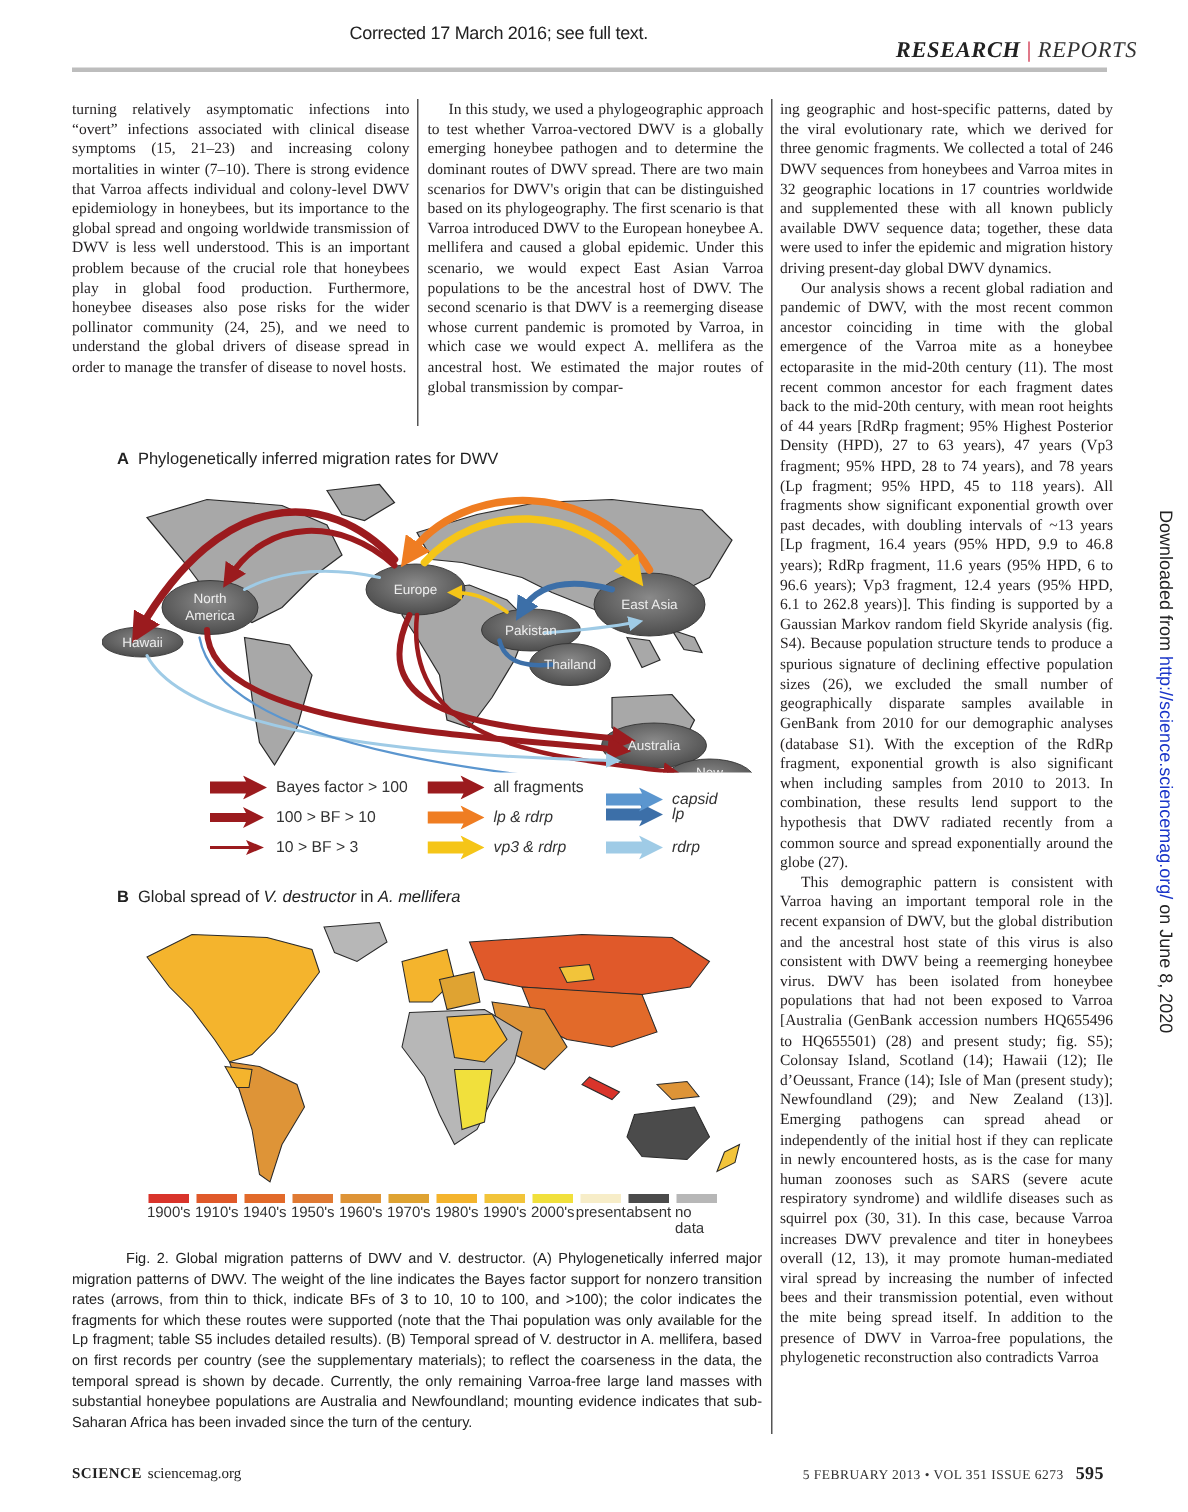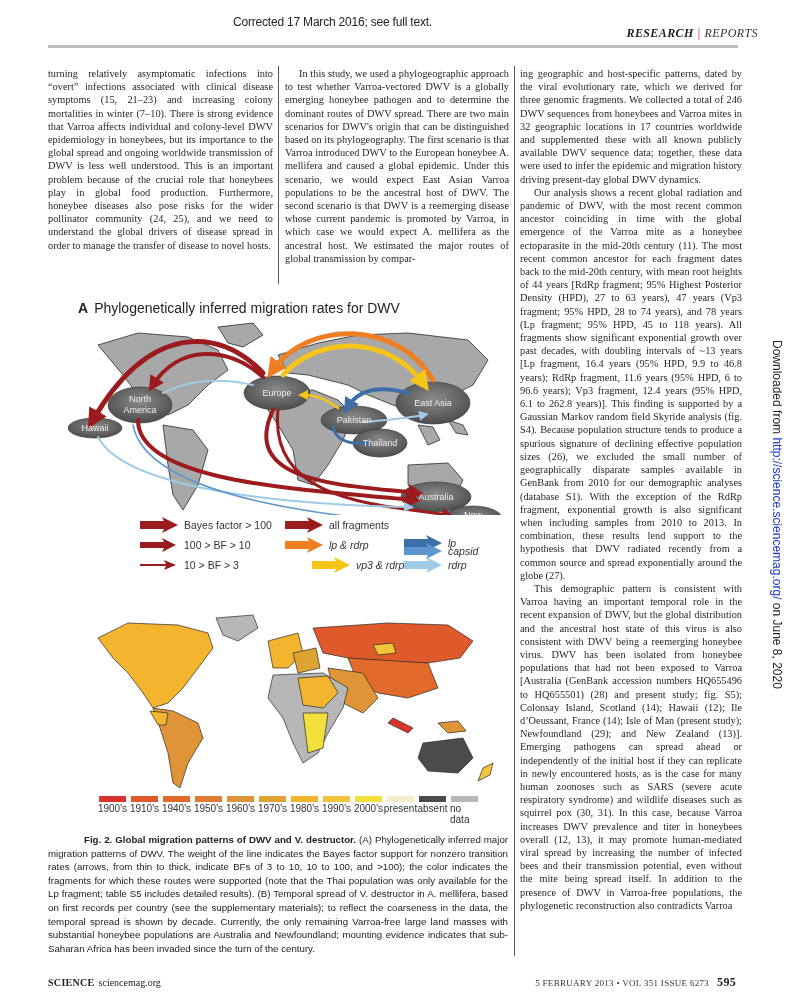--- a/index.html
+++ b/index.html
@@ -1,41 +1,41 @@
 <!DOCTYPE html>
 <html><head>
 <meta charset="utf-8">
 <style>
   * { box-sizing: border-box; margin: 0; padding: 0; }
   html, body { width: 792px; height: 1008px; background: #fff; overflow: hidden; }
   body { position: relative; font-family: "Liberation Serif", "DejaVu Serif", serif; color: #231f20; }
   .correction { position: absolute; top: 15px; left: 0; width: 665px; text-align: center; font-family: "Liberation Sans", sans-serif; font-size: 12px; color: #222; letter-spacing: -0.2px; }
-  .section-label { position: absolute; top: 26px; right: 34px; font-size: 12px; font-style: italic; letter-spacing: 0.4px; color: #333; }
+  .section-label { position: absolute; top: 26px; right: 34px; font-size: 15px; font-style: italic; letter-spacing: 0.4px; color: #333; }
   .section-label b { font-weight: bold; color: #222; }
   .section-label .sep { color: #c8102e; margin: 0 4px; font-style: normal; }
   .rule { position: absolute; top: 45px; left: 48px; width: 690px; height: 3px; background: #bdbdbd; }
   .col { position: absolute; font-size: 10.35px; line-height: 13.2px; text-align: justify; hyphens: none; }
   .col p { text-indent: 0; }
   .col p.indent { text-indent: 14px; }
   .col1 { left: 48px; top: 67px; width: 225px; }
   .col2 { left: 285px; top: 67px; width: 224px; }
   .col3 { left: 520px; top: 67px; width: 222px; }
   .vdiv { position: absolute; width: 1px; background: #555; }
   .fig { position: absolute; left: 48px; top: 295px; width: 462px; height: 530px; }
-  .panel-title { position: absolute; font-family: "Liberation Sans", sans-serif; font-size: 14px; color: #222; }
+  .panel-title { position: absolute; font-family: "Liberation Sans", sans-serif; font-size: 11px; color: #222; }
   .panel-title b { font-weight: bold; margin-right: 6px; }
   .legend-a { position: absolute; left: 92px; top: 222px; width: 360px; height: 70px; font-family: Liberation Sans, sans-serif; font-size: 10.5px; color: #333; }
   .lg-row { position: absolute; display: flex; align-items: center; }
   .lg-row span.lbl { margin-left: 6px; white-space: nowrap; }
   .lg-row span.it { font-style: italic; }
   .legend-b { position: absolute; left: 50px; top: 501px; display: flex; gap: 3px; font-family: "Liberation Sans", sans-serif; font-size: 10px; color: #333; }
   .lb-item { display: flex; flex-direction: column; align-items: center; width: 29px; }
   .lb-swatch { width: 27px; height: 6px; margin-bottom: 1px; }
   .caption { position: absolute; left: 48px; top: 833px; width: 460px; font-family: "Liberation Sans", sans-serif; font-size: 9.7px; line-height: 13.6px; color: #222; text-align: justify; }
-  .caption b { font-weight: bold; padding-left: 36px; }
+  .caption b { font-weight: normal; padding-left: 36px; }
   .footer-left { position: absolute; left: 48px; top: 977px; font-size: 10px; color: #222; }
   .footer-left b { font-weight: bold; margin-right: 4px; letter-spacing: 0.3px; }
   .footer-right { position: absolute; right: 56px; top: 975px; font-size: 9px; color: #333; letter-spacing: 0.3px; }
   .footer-right .pg { font-weight: bold; font-size: 12px; margin-left: 8px; color: #222; }
   .side-note { position: absolute; left: 764px; top: 340px; width: 360px; transform-origin: 0 0; transform: rotate(90deg) translate(0, -20px); font-family: "Liberation Sans", sans-serif; font-size: 12px; color: #222; white-space: nowrap; }
   .side-note a { color: #1a35c9; text-decoration: none; }
   i { font-style: italic; }
 </style>
 </head>
 <body>
@@ -164,47 +164,48 @@
           <path d="M0,4 H24 L22,0 L38,8 L22,16 L24,12 H0 Z" fill="#9b1b1e"></path>
         </svg>
       <span class="lbl">all fragments</span>
     </div>
     <div class="lg-row" style="left:145px; top:20px;">
       <svg width="38" height="16">
           <path d="M0,4 H24 L22,0 L38,8 L22,16 L24,12 H0 Z" fill="#ef7d22"></path>
         </svg>
       <span class="lbl it">lp &amp; rdrp</span>
     </div>
-    <div class="lg-row" style="left:145px; top:40px;margin-left:27px;">
+    <div class="lg-row" style="left:145px; top:40px;">
       <svg width="38" height="16">
           <path d="M0,4 H24 L22,0 L38,8 L22,16 L24,12 H0 Z" fill="#f5c518"></path>
         </svg>
       <span class="lbl it">vp3 &amp; rdrp</span>
     </div>
 
     <div class="lg-row" style="left:264px; top:0;margin-top:18px;">
       <svg width="38" height="16">
           <path d="M0,4 H24 L22,0 L38,8 L22,16 L24,12 H0 Z" fill="#3c6fa8"></path>
         </svg>
       <span class="lbl it">lp</span>
     </div>
-    <div class="lg-row" style="left:264px; top:26px;text-align:right;">
+    <div class="lg-row" style="left:264px; top:8px;text-align:right;">
       <svg width="38" height="16">
           <path d="M0,4 H24 L22,0 L38,8 L22,16 L24,12 H0 Z" fill="#5b96cf"></path>
         </svg>
       <span class="lbl it">capsid</span>
     </div>
     <div class="lg-row" style="left:264px; top:40px;text-align:right;">
       <svg width="38" height="16">
           <path d="M0,4 H24 L22,0 L38,8 L22,16 L24,12 H0 Z" fill="#9fcbe6"></path>
         </svg>
       <span class="lbl it">rdrp</span>
     </div>
   </div>
 
+  <div class="panel-title" style="left:30px; top:297px;"><b>B</b><span>Global spread of </span><i>V. destructor</i><span> in </span><i>A. mellifera</i></div>
 
   <svg style="position:absolute; left:40px; top:318px;" width="420" height="180" viewBox="0 0 420 180">
     <g stroke="#2a2a2a" stroke-width="0.7">
       <path d="M10,25 L40,10 L90,12 L120,20 L125,35 L110,55 L95,75 L80,90 L65,95 L55,80 L40,60 L25,45 Z" fill="#f4b42d"></path>
       <path d="M128,5 L165,2 L170,15 L150,28 L135,22 Z" fill="#b7b7b7"></path>
       <path d="M65,95 L85,98 L110,110 L115,125 L100,150 L92,175 L85,170 L80,140 L72,115 Z" fill="#de9437"></path>
       <path d="M62,98 L80,100 L78,112 L70,112 Z" fill="#f4b42d"></path>
       <path d="M180,28 L210,20 L215,40 L200,55 L185,55 Z" fill="#f4b42d"></path>
       <path d="M205,40 L228,35 L232,55 L210,60 Z" fill="#dfa332"></path>
       <path d="M225,15 L300,10 L360,12 L385,28 L372,45 L340,50 L300,48 L260,45 L235,40 Z" fill="#e0592a"></path>

